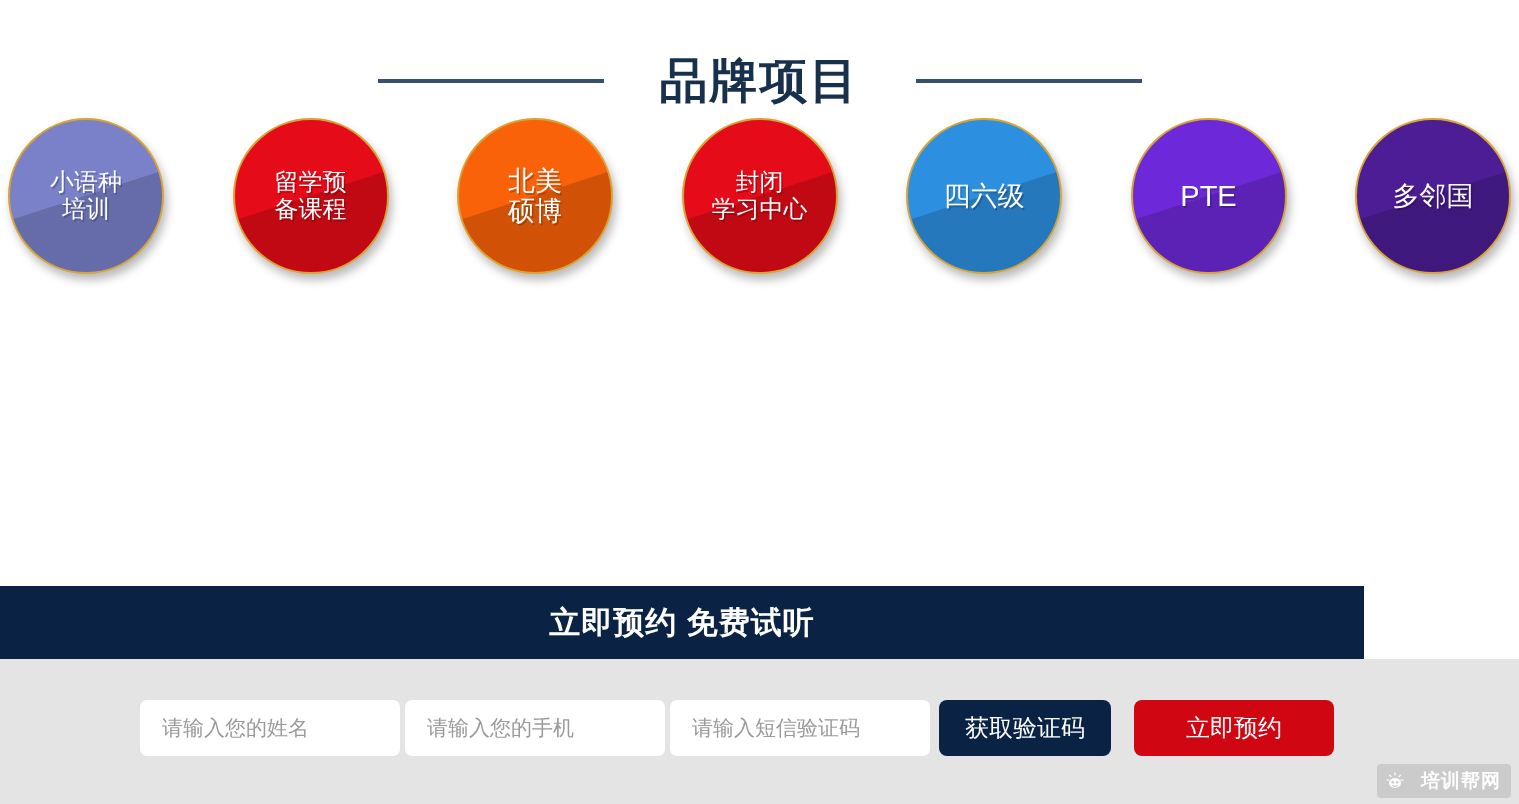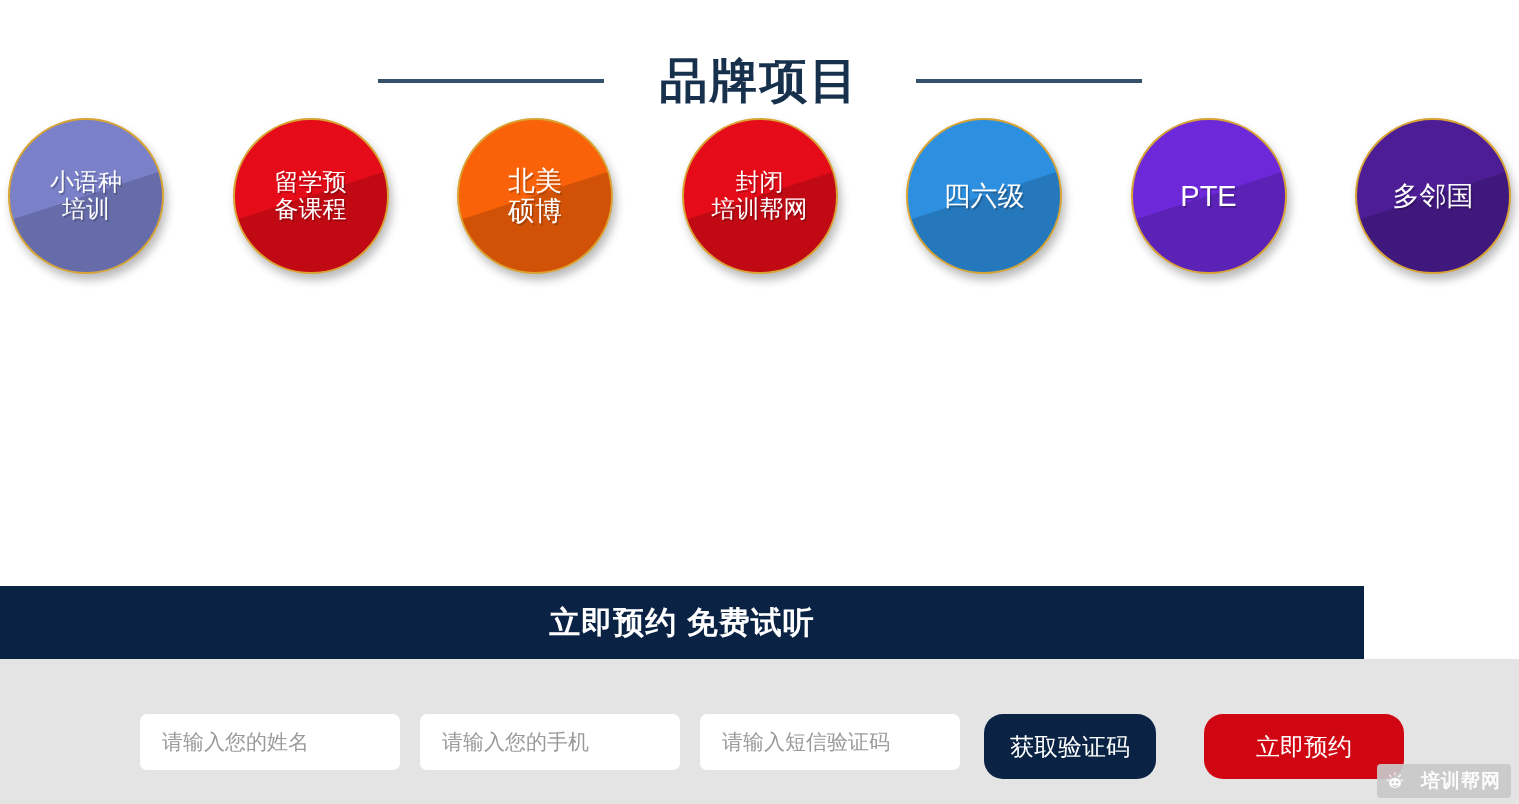--- a/index.html
+++ b/index.html
@@ -117,52 +117,52 @@
   .form-strip {
     position: absolute;
     left: 0;
     top: 659px;
     width: 1519px;
     height: 145px;
     background: #e4e4e4;
   }
   .form-inner {
     display: flex;
-    align-items: flex-start;
-    gap: 20px;
+    align-items: flex-end;
+    gap: 5px;
     padding-left: 140px;
-    padding-top: 55px;
+    padding-top: 41px;
   }
   .field {
     width: 260px;
     height: 56px;
     background: #ffffff;
     border: none;
     border-radius: 7px;
     font-family: "Liberation Sans", "DejaVu Sans", sans-serif;
     font-size: 21px;
     color: #3a3a3a;
     padding: 0 22px;
     outline: none;
   }
   .field::placeholder { color: #9a9a9a; }
 
   .btn {
-    height: 65px;
+    height: 56px;
     border: none;
-    border-radius: 19px;
+    border-radius: 8px;
     font-family: "Liberation Sans", "DejaVu Sans", sans-serif;
     font-size: 24px;
     color: #ffffff;
     cursor: pointer;
     padding: 0 26px;
     white-space: nowrap;
   }
   .btn-code { background: #0a2344; margin-left: 4px; }
-  .btn-submit { background: #d00712; margin-left: 28px; padding: 0 52px; }
+  .btn-submit { background: #d00712; margin-left: 18px; padding: 0 52px; }
 
   
   .watermark {
     position: absolute;
     right: 8px;
     bottom: 6px;
     display: flex;
     align-items: center;
     gap: 16px;
     background: #c9c9c9;
@@ -196,21 +196,21 @@
       <div class="bubble" style="background: rgb(230, 11, 24); align-items: center;">
         <div class="bubble-label small">留学预
 备课程</div>
       </div>
       <div class="bubble" style="background: rgb(249, 98, 8); justify-content: center;">
         <div class="bubble-label">北美
 硕博</div>
       </div>
       <div class="bubble" style="background: rgb(230, 11, 24);">
         <div class="bubble-label small">封闭
-培训帮网</div>
+学习中心</div>
       </div>
       <div class="bubble" style="background: rgb(45, 143, 224);">
         <div class="bubble-label">四六级</div>
       </div>
       <div class="bubble" style="background: #6d28d9;">
         <div class="bubble-label latin">PTE</div>
       </div>
       <div class="bubble" style="background: #4c1d95;">
         <div class="bubble-label">多邻国</div>
       </div>

